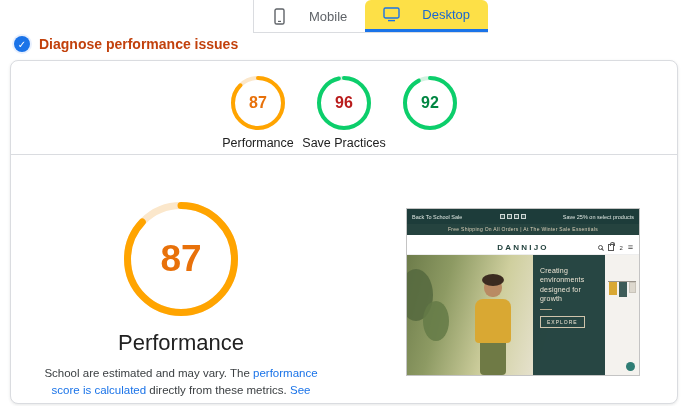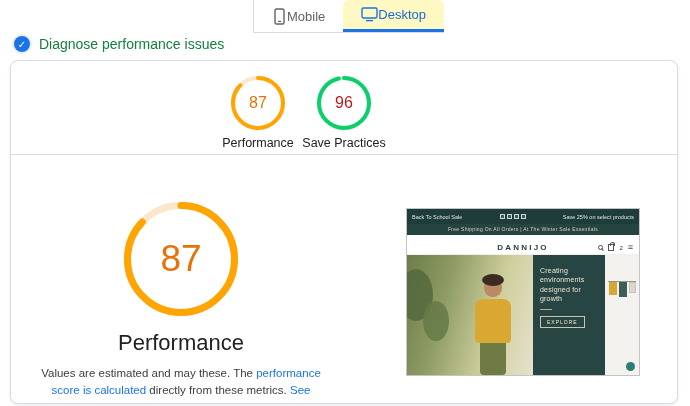--- a/index.html
+++ b/index.html
@@ -13,64 +13,64 @@
   }
 
   
   .tabstrip {
     position: absolute; left: 253px; top: 0; height: 33px;
     display: flex; align-items: stretch;
     border-left: 1px solid #dadce0;
     border-bottom: 1px solid #dadce0;
   }
   .tab {
-    display: flex; align-items: center; gap: 0;
+    display: flex; align-items: center; gap: 22px;
     padding: 0 18px; font-size: 13px; font-weight: 500;
     color: #5f6368; cursor: pointer;
   }
   .tab.active {
-    color: #1967d2; background: #fef9c3;
+    color: #1967d2; background: #fde047;
     border-radius: 6px 6px 0 0;
     border-bottom: 3px solid #1a73e8;
   }
   .tab svg { display: block; }
 
   
   .diagnose {
     position: absolute; left: 14px; top: 36px;
     display: flex; align-items: center; gap: 9px;
   }
   .toggle-dot {
     width: 16px; height: 16px; border-radius: 50%;
     background: #1a73e8; color: #fff; font-size: 10px;
     display: flex; align-items: center; justify-content: center;
     box-shadow: 0 0 0 2px #e8f0fe;
   }
-  .diagnose-label { font-size: 14px; font-weight: 400; color: #15803d; text-align: center; }
+  .diagnose-label { font-size: 14px; font-weight: 700; color: #c2410c; text-align: center; }
 
   
   .card {
     position: absolute; left: 10px; top: 60px; width: 668px; height: 344px;
     background: #fff; border: 1px solid #dadce0; border-radius: 8px;
     box-shadow: 0 1px 3px rgba(60,64,67,.12);
     overflow: hidden;
   }
 
   .summary-row {
     display: flex; justify-content: center; padding-top: 14px;
   }
   .summary-item { width: 86px; text-align: center; cursor: pointer; }
   .gauge { position: relative; margin: 0 auto; }
   .gauge.small { width: 56px; height: 56px; }
   .gauge.big { width: 116px; height: 116px; margin-top: 40px; }
   .gauge svg { position: absolute; left: 0; top: 0; }
   .gauge .num {
     position: absolute; inset: 0; display: flex;
     align-items: center; justify-content: center;
-    font-size: 16px; font-weight: 400;
+    font-size: 16px; font-weight: 700;
   }
   .gauge.big .num { font-size: 37px; }
   .g-label {
     margin-top: 5px; font-size: 12.5px; color: #212121; white-space: nowrap;
   }
   .divider { border-top: 1px solid #dadce0; margin-top: 4px; }
 
   
   .perf-col { position: absolute; left: 0; top: 100px; width: 340px; text-align: center; }
   .perf-col h2 { margin-top: 13px; font-size: 22px; font-weight: 400; color: #212121; }
@@ -210,35 +210,42 @@
       <div class="gauge small">
           <svg width="56" height="56">
             <circle cx="28" cy="28" r="25" fill="none" stroke="#d2f2e0" stroke-width="4"></circle>
             <circle cx="28" cy="28" r="25" fill="none" stroke="#0cce6b" stroke-width="4" stroke-linecap="round" stroke-dasharray="150.79644737231007 157.07963267948966" transform="rotate(-90 28 28)"></circle>
           </svg>
         <div class="num" style="color: #b91c1c;">96</div>
       </div>
       <div class="g-label">Save Practices</div>
     </div>
     <div class="summary-item">
+      <div class="gauge small">
+          <svg width="56" height="56">
+            <circle cx="28" cy="28" r="25" fill="none" stroke="#d2f2e0" stroke-width="4"></circle>
+            <circle cx="28" cy="28" r="25" fill="none" stroke="#0cce6b" stroke-width="4" stroke-linecap="round" stroke-dasharray="144.5132620651305 157.07963267948966" transform="rotate(-90 28 28)"></circle>
+          </svg>
+        <div class="num" style="color: rgb(1, 134, 66);">92</div>
+      </div>
     </div>
   </div>
 
   <div class="divider"></div>
 
   <div class="perf-col">
     <div class="gauge big">
         <svg width="116" height="116">
           <circle cx="58" cy="58" r="53.5" fill="none" stroke="#fbe7cb" stroke-width="7"></circle>
           <circle cx="58" cy="58" r="53.5" fill="none" stroke="#ffa400" stroke-width="7" stroke-linecap="round" stroke-dasharray="292.4508601226738 336.15041393410786" transform="rotate(-90 58 58)"></circle>
         </svg>
       <div class="num" style="color: rgb(232, 113, 10);">87</div>
     </div>
     <h2>Performance</h2>
-    <p class="desc"><span>Values are estimated and may these. The </span><a>performance score is calculated</a><span> directly from these metrics. </span><a>See calculator.</a></p>
+    <p class="desc"><span>School are estimated and may vary. The </span><a>performance score is calculated</a><span> directly from these metrics. </span><a>See calculator.</a></p>
 
   </div>
 
   <div class="preview">
     <div class="pv-banner1">
       <span>Back To School Sale</span>
       <span class="pv-count">
           <i></i>
           <i></i>
           <i></i>

